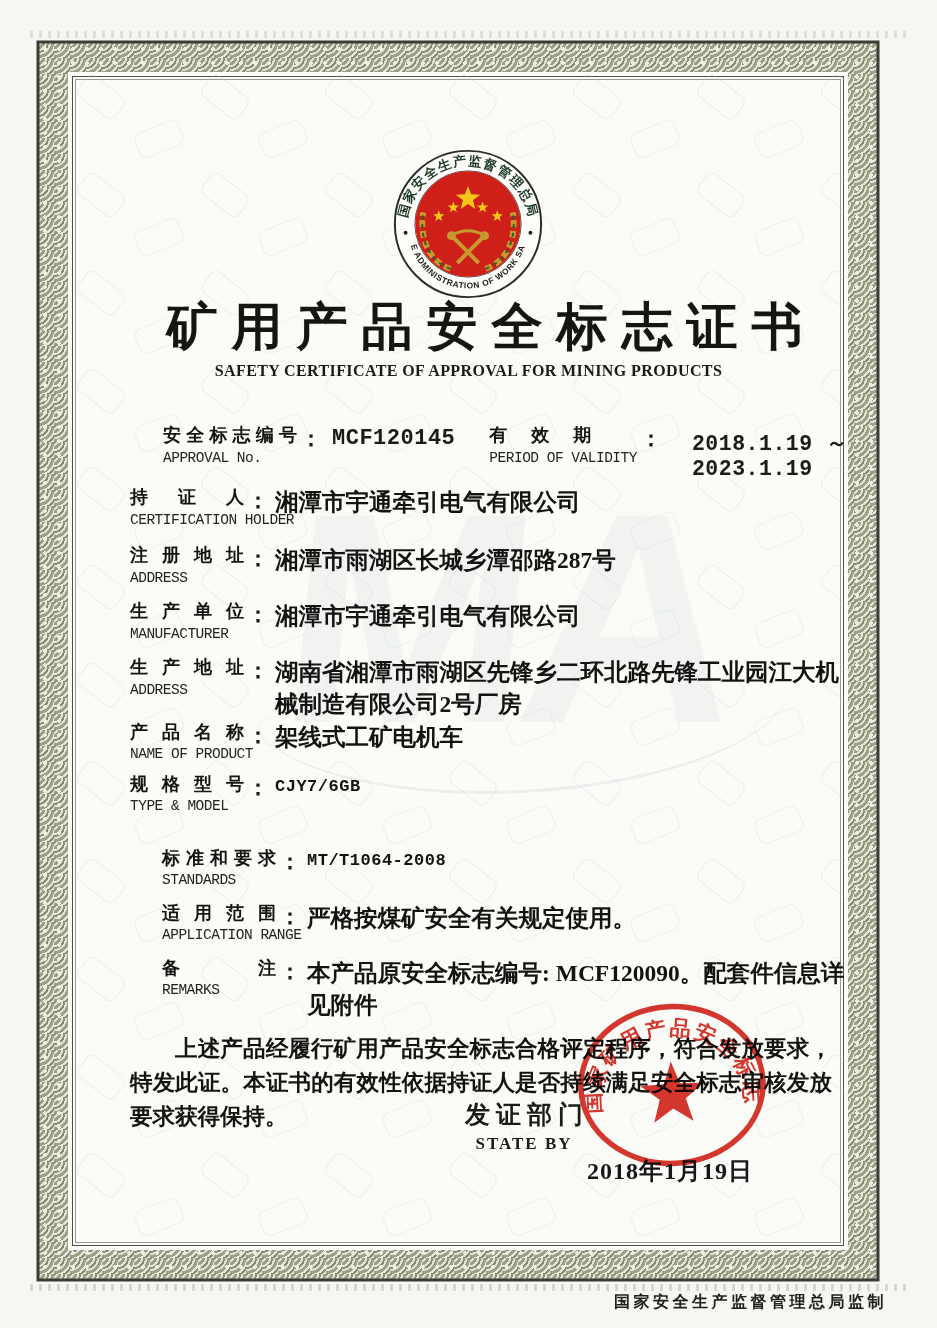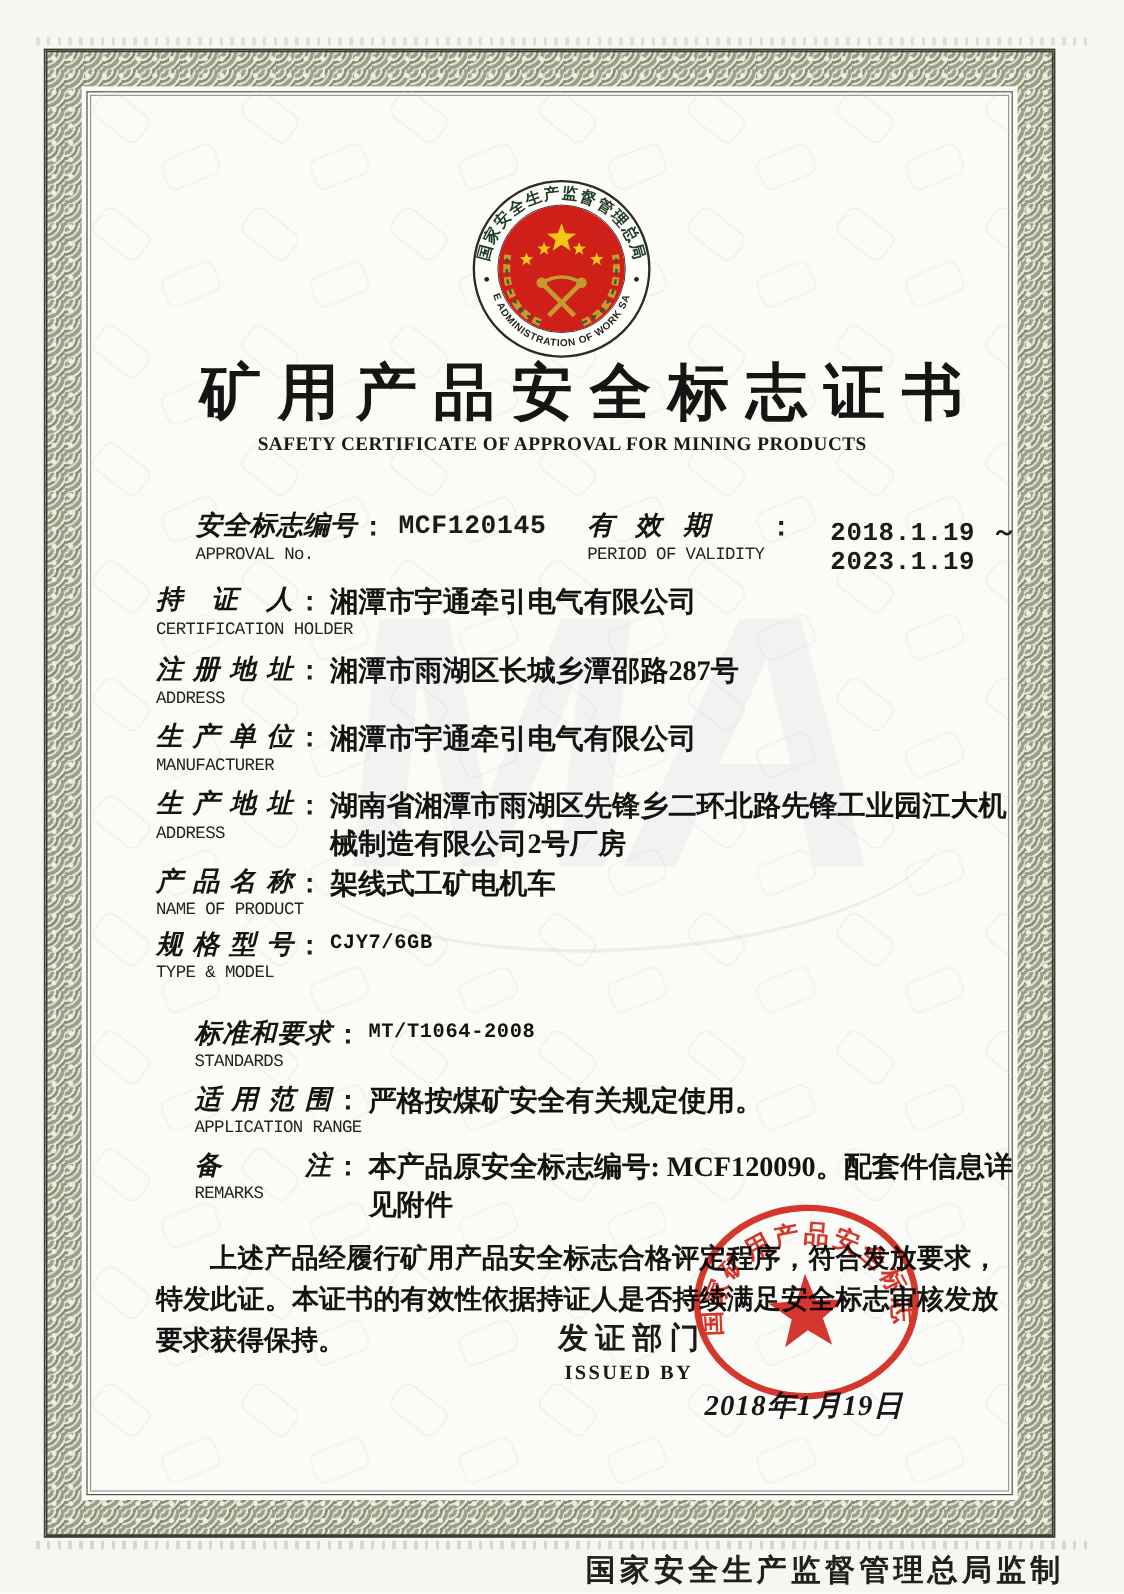--- a/index.html
+++ b/index.html
@@ -38,22 +38,22 @@
   
   .emblem{position:absolute;left:390px;top:146px;width:156px;height:156px;}
 
   
   .page-title{position:absolute;left:0;right:0;top:293px;text-align:center;
     font-size:51px;font-weight:700;letter-spacing:14px;text-indent:14px;color:#151513;margin-left:32px;}
   .page-subtitle{position:absolute;left:0;right:0;top:362px;text-align:center;
     font-size:16px;font-weight:700;letter-spacing:.4px;color:#1a1a17;}
 
   
-  .zh-label{font-size:22px;font-weight:700;color:#141412;
-    text-align:justify;text-align-last:justify;line-height:1.25;font-style:italic;}
+  .zh-label{font-size:18px;font-weight:700;color:#141412;
+    text-align:justify;text-align-last:justify;line-height:1.25;}
   .en-label{font-family:"Liberation Mono","DejaVu Sans Mono",monospace;
     font-size:14.5px;color:#23231f;white-space:nowrap;letter-spacing:-0.5px;margin-top:3px;}
   .colon{font-size:22px;font-weight:700;margin:0 6px 0 3px;}
   .mono-val{font-family:"Liberation Mono","DejaVu Sans Mono",monospace;
     font-size:22px;font-weight:700;letter-spacing:.5px;}
 
   
   .approval-row{position:absolute;left:163px;top:424px;display:flex;align-items:flex-start;}
   .label-wrap{display:flex;flex-direction:column;}
   .approval-row .zh-label{width:134px;}
@@ -74,29 +74,29 @@
   
   .statement{position:absolute;left:130px;top:1032px;width:702px;
     font-size:22.5px;font-weight:600;line-height:1.52;text-indent:2em;
     text-align:justify;color:#131311;}
 
   
   .issued{position:absolute;left:436px;top:1098px;width:176px;text-align:center;z-index:4;}
   .issued .dept{font-size:25px;font-weight:700;letter-spacing:6px;text-indent:6px;}
   .issued .dept-en{font-size:17px;font-weight:600;letter-spacing:2px;margin-top:3px;}
   .issue-date{position:absolute;left:587px;top:1155px;z-index:3;
-    font-size:24px;font-weight:600;letter-spacing:1px;color:#17171a;font-style:italic;}
+    font-size:24px;font-weight:600;letter-spacing:1px;color:#17171a;}
 
   
   .seal{position:absolute;left:574px;top:998px;width:196px;height:174px;z-index:6;
     mix-blend-mode:multiply;opacity:.93;transform:rotate(-3deg);}
 
   
   .footer-note{position:absolute;right:50px;top:1292px;
-    font-size:25px;font-weight:700;letter-spacing:3.5px;color:#20201c;}
+    font-size:16px;font-weight:700;letter-spacing:3.5px;color:#20201c;}
 </style>
 </head>
 <body>
 
 <div class="scan-page">
 
   <div class="lace top"></div>
   <div class="lace bottom"></div>
 
   <div class="cert-band">
@@ -263,21 +263,21 @@
         </div>
       <span class="colon">：</span>
       <div class="field-value">本产品原安全标志编号: MCF120090。配套件信息详见附件</div>
     </div>
   </div>
 
   <div class="statement">上述产品经履行矿用产品安全标志合格评定程序，符合发放要求，特发此证。本证书的有效性依据持证人是否持续满足安全标志审核发放要求获得保持。</div>
 
   <div class="issued">
     <div class="dept">发证部门</div>
-    <div class="dept-en">ISSUED BY</div>
+    <div class="dept-en">STATE BY</div>
   </div>
   <div class="issue-date">2018年1月19日</div>
 
   <svg class="seal" viewBox="-100 -88 200 176">
     <ellipse rx="93" ry="80" fill="none" stroke="#d5281e" stroke-width="5.5"></ellipse>
     <path id="seal-arc" d="M -70 34 A 74 64 0 1 1 70 34" fill="none"></path>
     <text font-size="21.5" font-weight="700" fill="#d5281e" letter-spacing="2.5" font-family="'Liberation Serif',serif">
       <textPath href="#seal-arc" startOffset="50%" text-anchor="middle">安标国家矿用产品安全标志中心</textPath>
     </text>
     <g transform="translate(0,10)">

